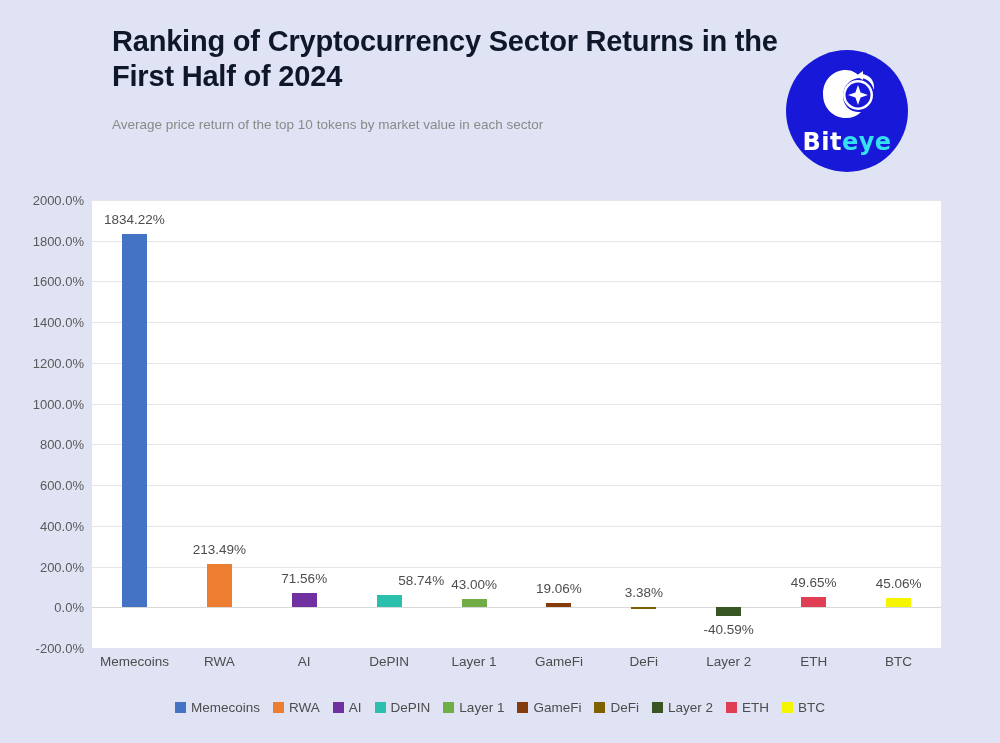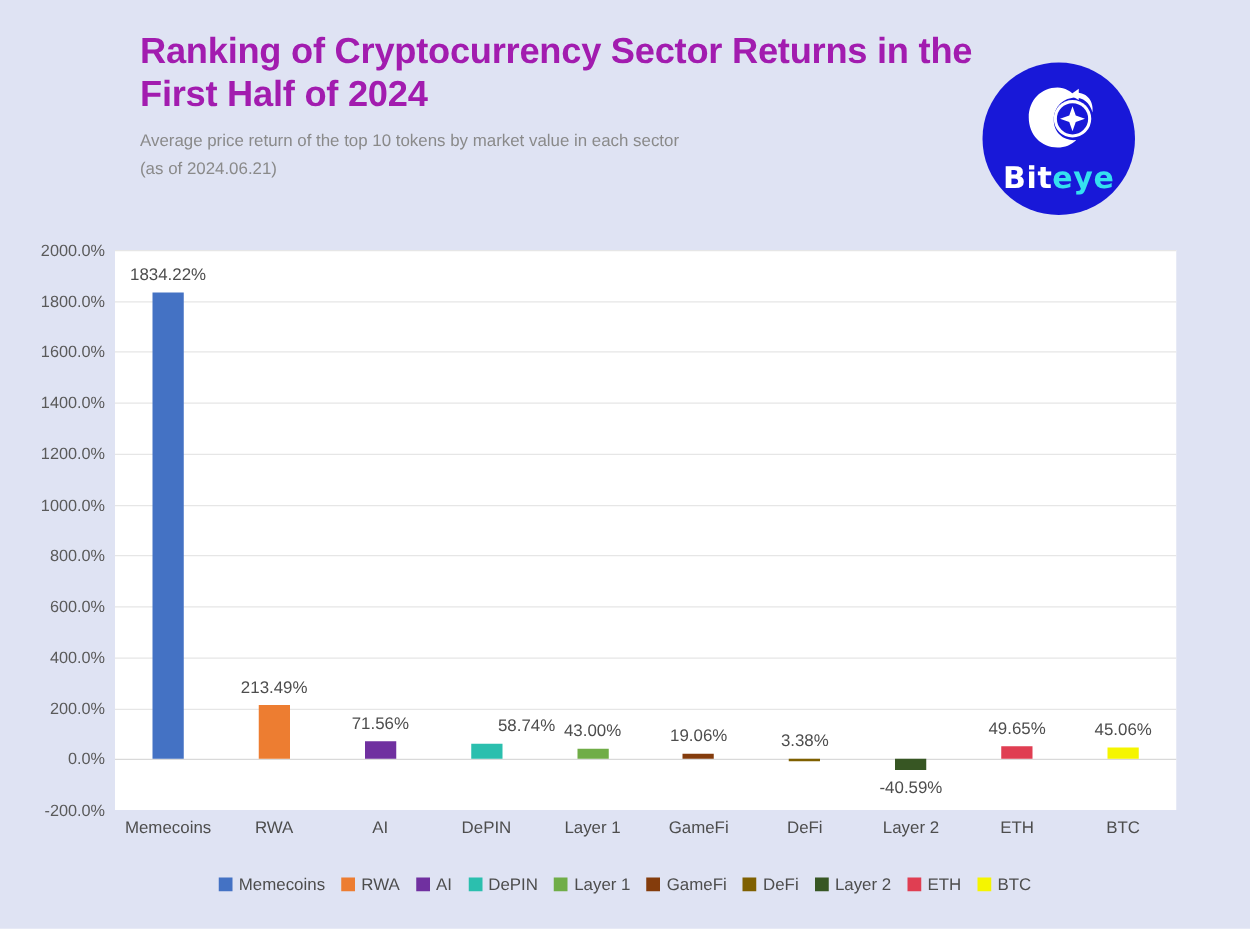--- a/index.html
+++ b/index.html
@@ -17,32 +17,32 @@
   #header {
     position: absolute;
     left: 112px;
     top: 24px;
     width: 700px;
   }
   #main-title {
     font-size: 29px;
     font-weight: 700;
     line-height: 1.22;
-    color: #a21caf;
+    color: #0f172a;
     letter-spacing: -0.2px;
   }
   #sub-headline {
     margin-top: 12px;
     font-size: 25px;
     font-weight: 700;
     color: #2222cc;
     letter-spacing: -0.1px;
   }
   #note-1, #note-2 {
-    margin-top: 8px;
+    margin-top: 20px;
     font-size: 13.5px;
     color: #8a8a8a;
     line-height: 1.5;
   }
   #note-2 { margin-top: 2px; }
 
   
   #logo {
     position: absolute;
     left: 786px;
@@ -169,21 +169,20 @@
     color: #4d4d4d;
     white-space: nowrap;
   }
 </style>
 </head>
 <body>
 
 <div id="header">
   <div id="main-title">Ranking of Cryptocurrency Sector Returns in the First Half of 2024</div>
   <div id="note-1">Average price return of the top 10 tokens by market value in each sector</div>
-  <div id="note-2">(as of 2024.06.21)</div>
 </div>
 
 <div id="logo">
   <span id="logo-mark">
     <svg width="62" height="58" viewBox="0 0 62 58">
       <path d="M30 4 C17 4 7 14 7 28 C7 42 17 52 30 52 C36 52 41 50 45 46
                C36 47 27 41 27 30 C27 19 35 12 45 12 C41 7 36 4 30 4 Z" fill="#ffffff"></path>
       <path d="M44 8 C55 8 59 16 58 24 C56 16 50 12 44 12 Z" fill="#ffffff"></path>
       <path d="M40 10 L47 5 L47 14 Z" fill="#ffffff"></path>
       <circle cx="42" cy="29" r="15" fill="#ffffff"></circle>

